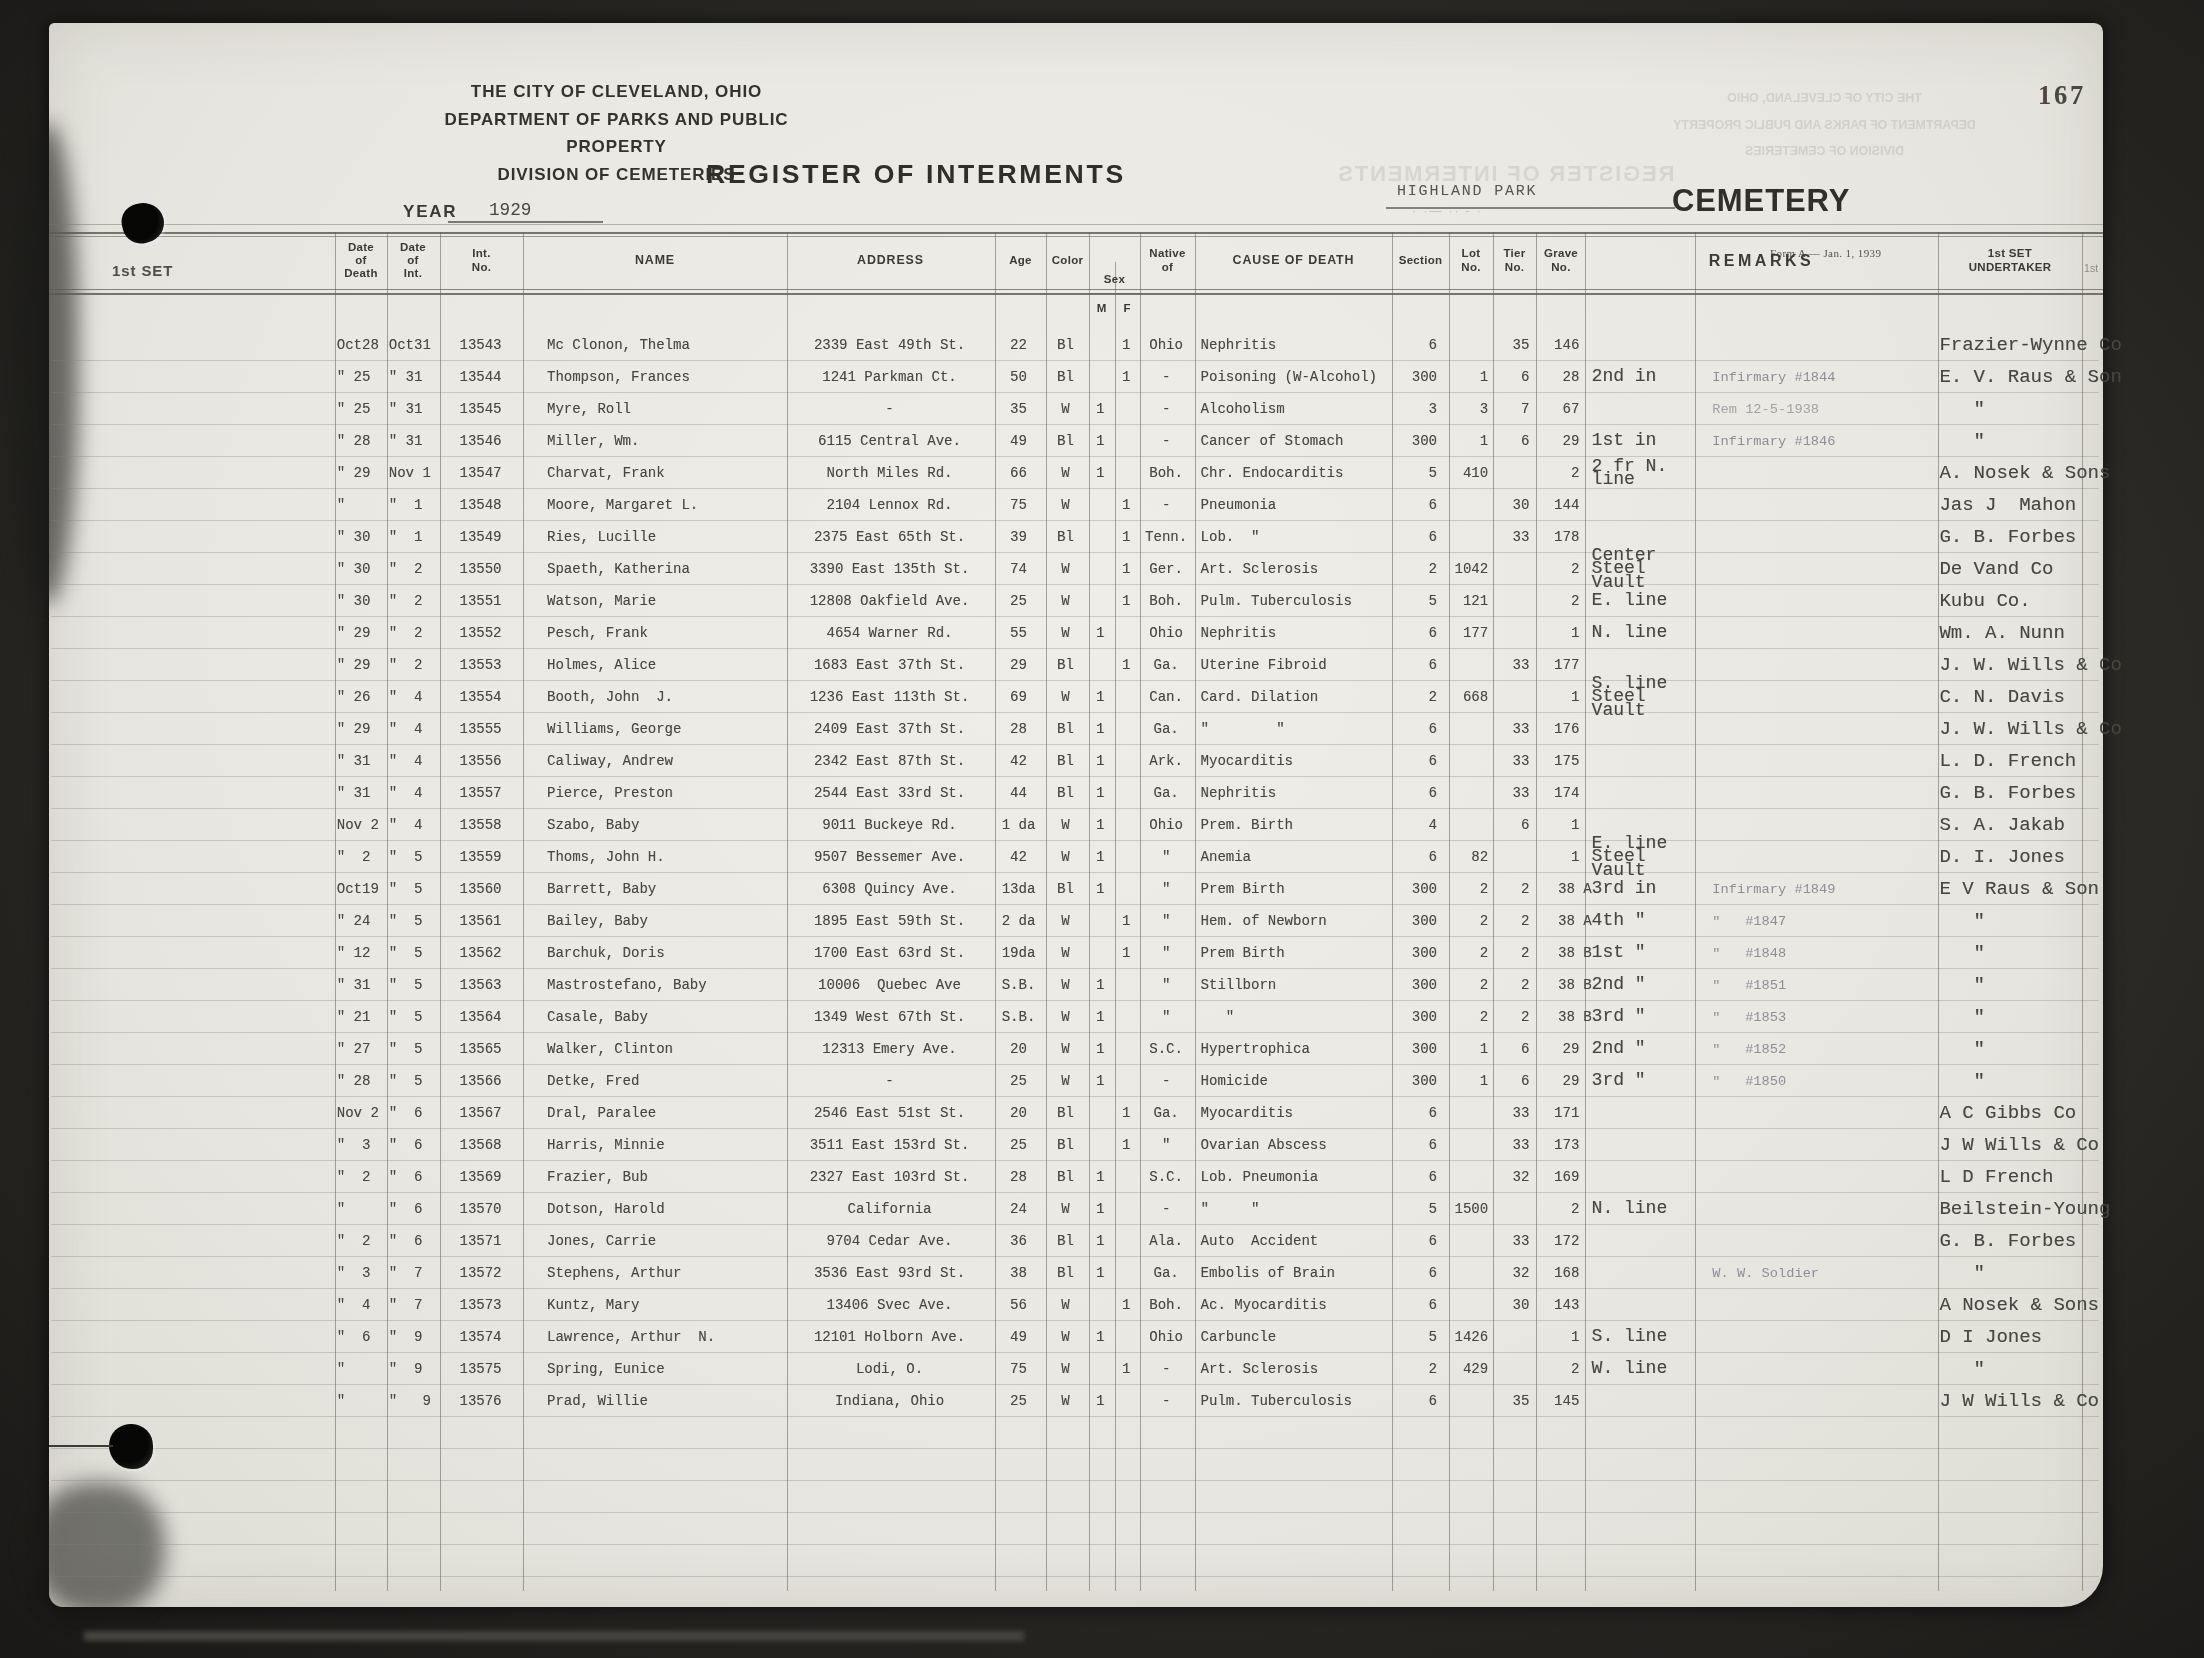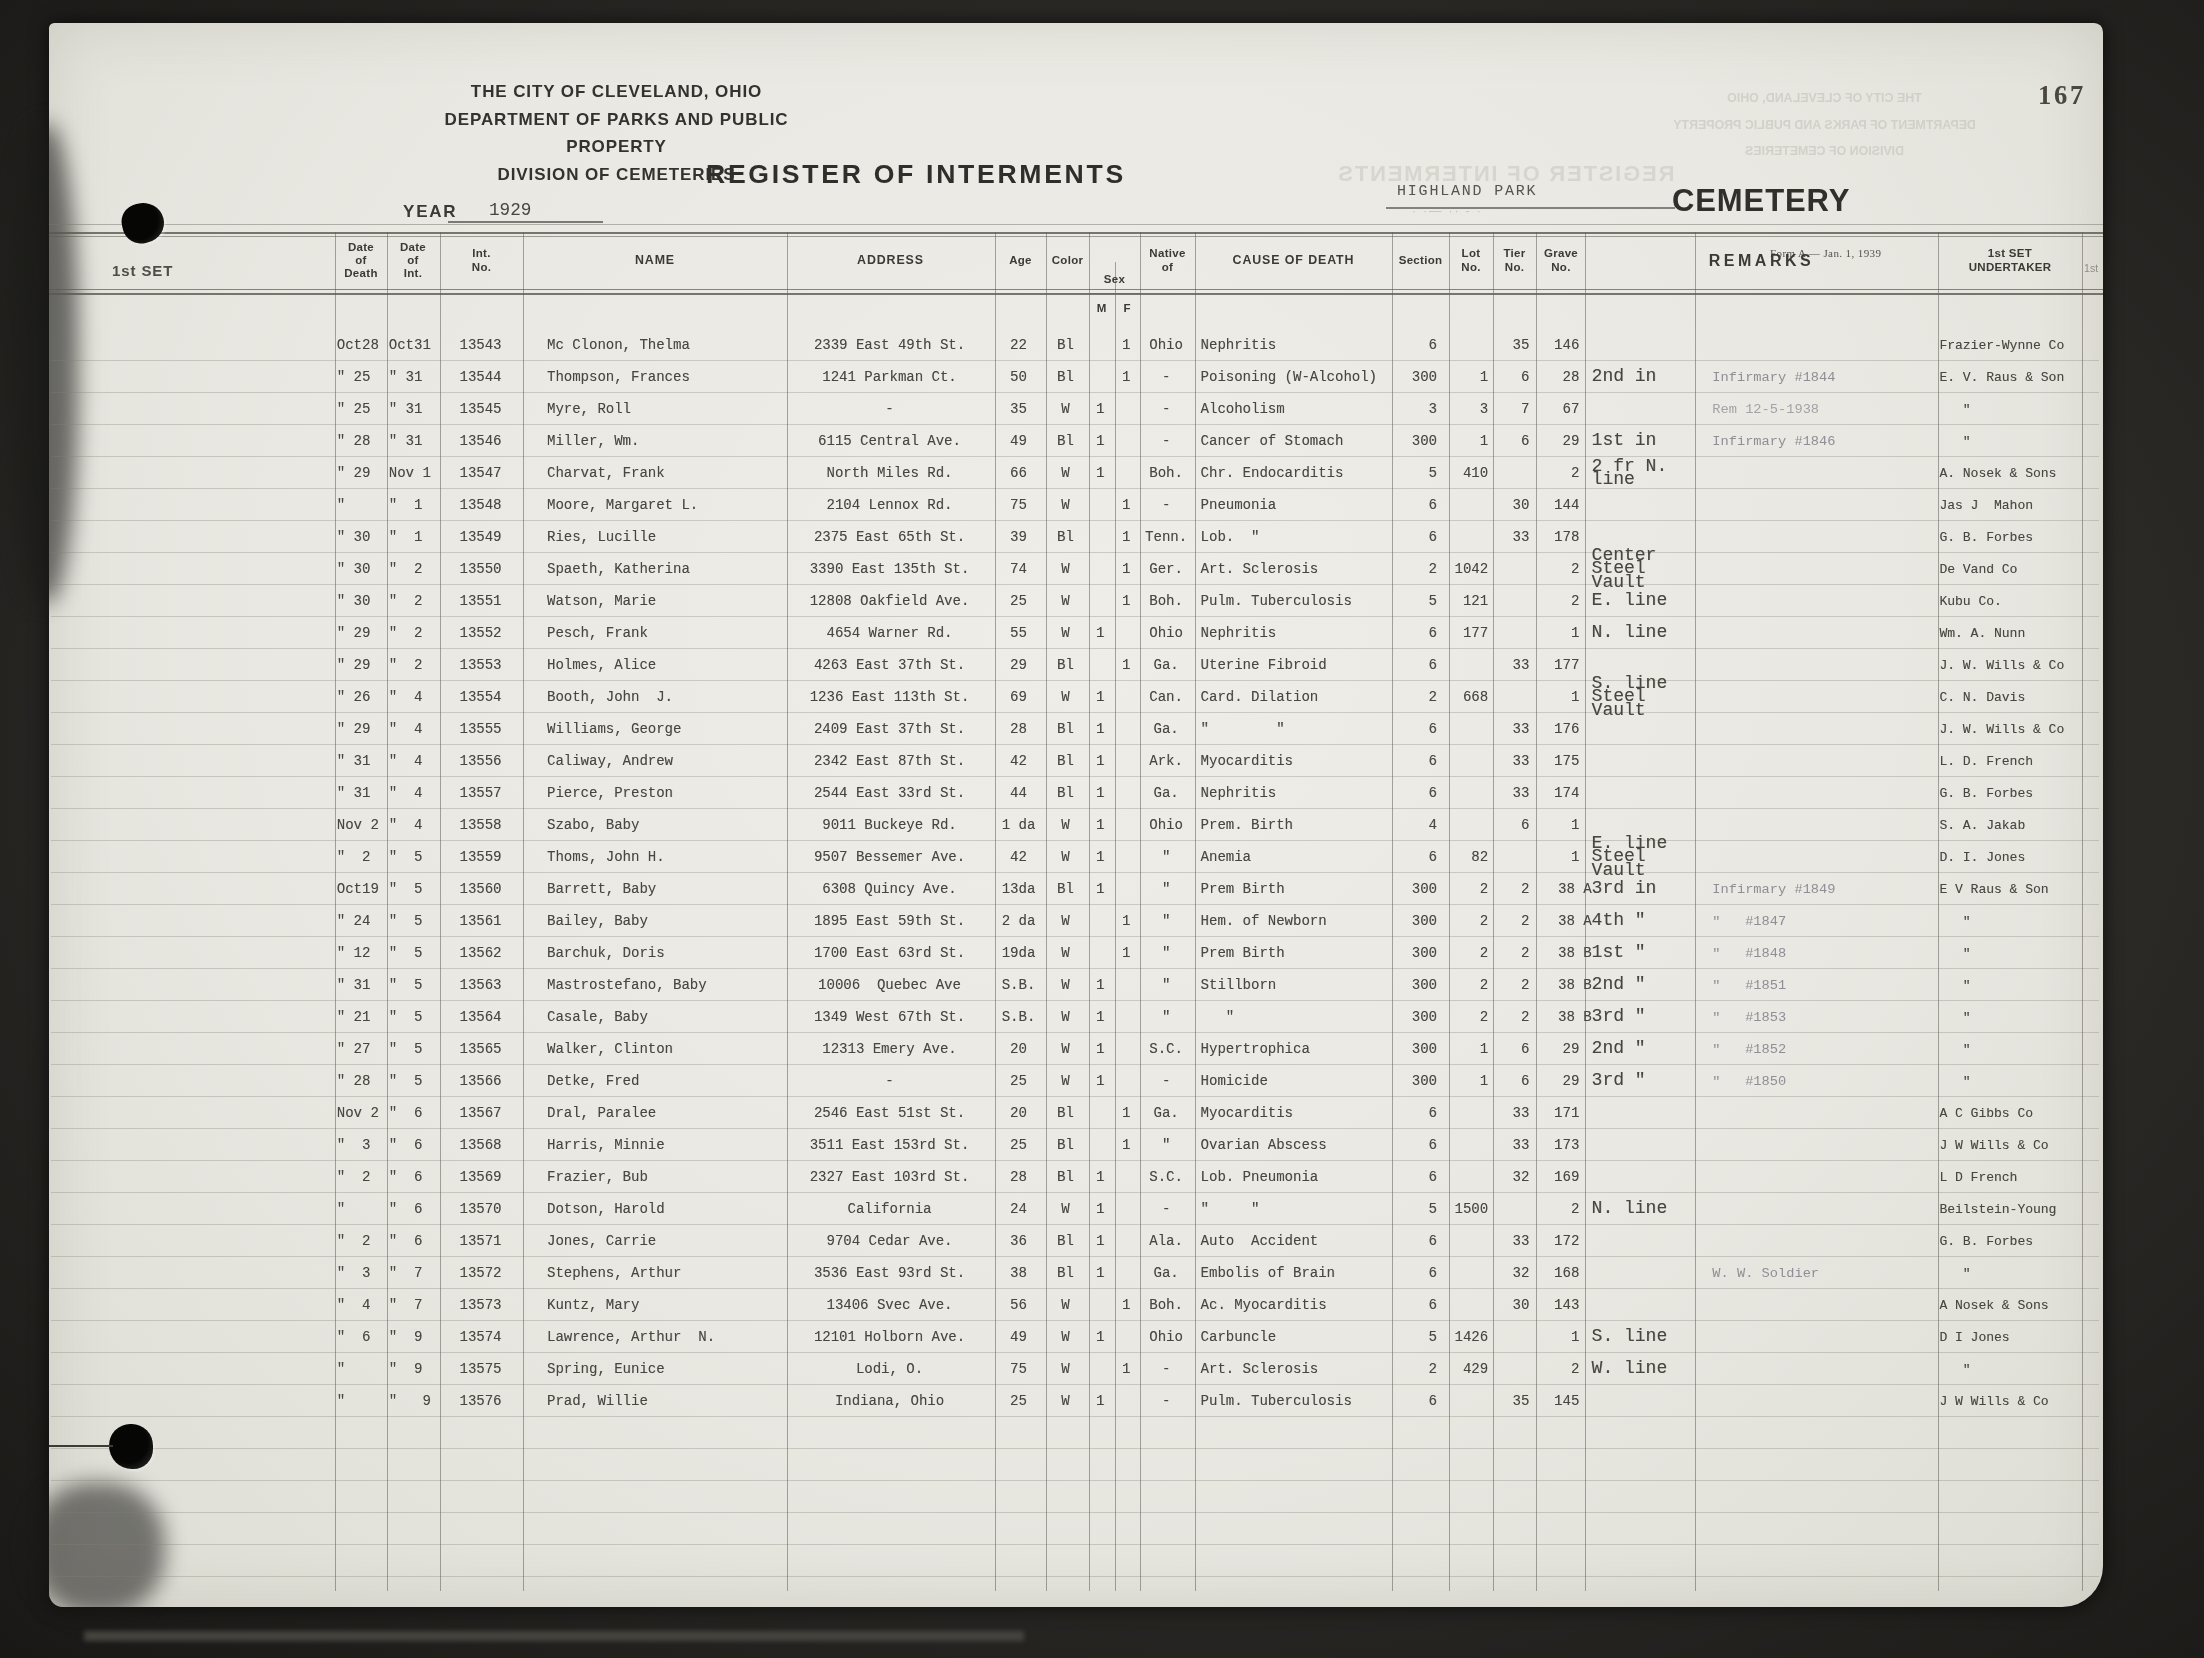--- a/index.html
+++ b/index.html
@@ -72,21 +72,21 @@
   .c-m{width:26.6px;justify-content:center;}
   .c-f{width:25px;justify-content:center;}
   .c-nat{width:55px;justify-content:center;}
   .c-cause{width:197px;padding-left:7px;}
   .c-sec{width:57px;justify-content:flex-end;padding-right:10.6px;}
   .c-lot{width:44px;justify-content:flex-end;padding-right:3.5px;}
   .c-tier{width:43px;justify-content:flex-end;padding-right:5.3px;}
   .c-grave{width:50px;justify-content:flex-end;padding-right:5.3px;}
   .c-r1{width:110px;padding-left:7px;font-size:18px;line-height:13.3px;white-space:pre-line;}
   .c-r2{width:243px;padding-left:17.7px;font-size:13.7px;}
-  .c-ut{width:144px;font-size:13px;padding-left:1.8px;}
+  .c-ut{width:144px;font-size:19px;padding-left:1.8px;}
   .stamp{color:#8f8e96;text-shadow:none;}
   .pencil{color:#a3a2a6;text-shadow:none;}
   .grave-over{transform:translateX(12.4px);}
 
   .hole{position:absolute;background:radial-gradient(circle at 42% 42%, #060605 55%, #30302c 95%);}
   #hole1{left:122px;top:203px;width:42px;height:40px;border-radius:46% 54% 52% 48%;transform:rotate(-14deg);
          box-shadow:1.8px 1.8px 2.7px rgba(255,255,255,.3);}
   #hole2{left:109px;top:1424px;width:44px;height:45px;border-radius:50% 50% 46% 54%;
          box-shadow:1.8px 1.8px 2.7px rgba(255,255,255,.28);}
   #hole2-line{position:absolute;left:49px;top:1445px;width:64px;height:1.8px;background:#3c3b37;}
@@ -386,21 +386,21 @@
     <div class="cell c-grave">1</div>
     <div class="cell c-r1">N. line</div>
     <div class="cell c-r2"></div>
     <div class="cell c-ut">Wm. A. Nunn</div>
   </div>
       <div class="row">
     <div class="cell c-dd">" 29</div>
     <div class="cell c-di">"  2</div>
     <div class="cell c-no">13553</div>
     <div class="cell c-name">Holmes, Alice</div>
-    <div class="cell c-addr">4263 East 37th St.</div>
+    <div class="cell c-addr">1683 East 37th St.</div>
     <div class="cell c-age">29</div>
     <div class="cell c-col">Bl</div>
     <div class="cell c-m"></div>
     <div class="cell c-f">1</div>
     <div class="cell c-nat">Ga.</div>
     <div class="cell c-cause">Uterine Fibroid</div>
     <div class="cell c-sec">6</div>
     <div class="cell c-lot"></div>
     <div class="cell c-tier">33</div>
     <div class="cell c-grave">177</div>

